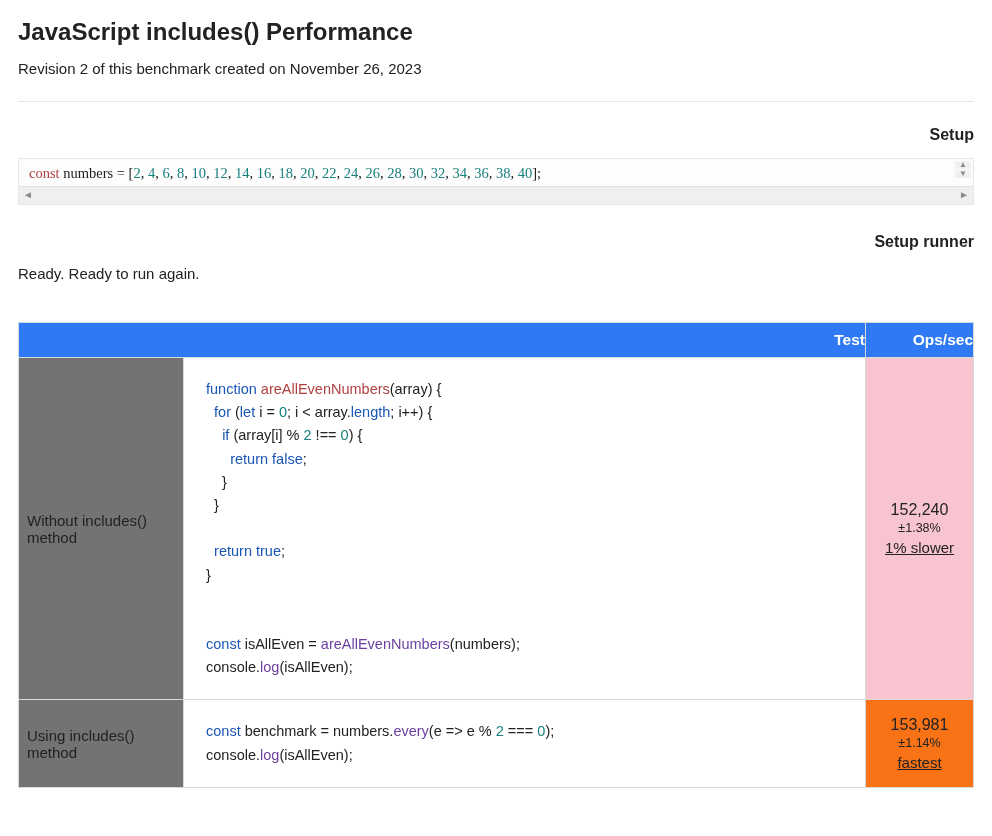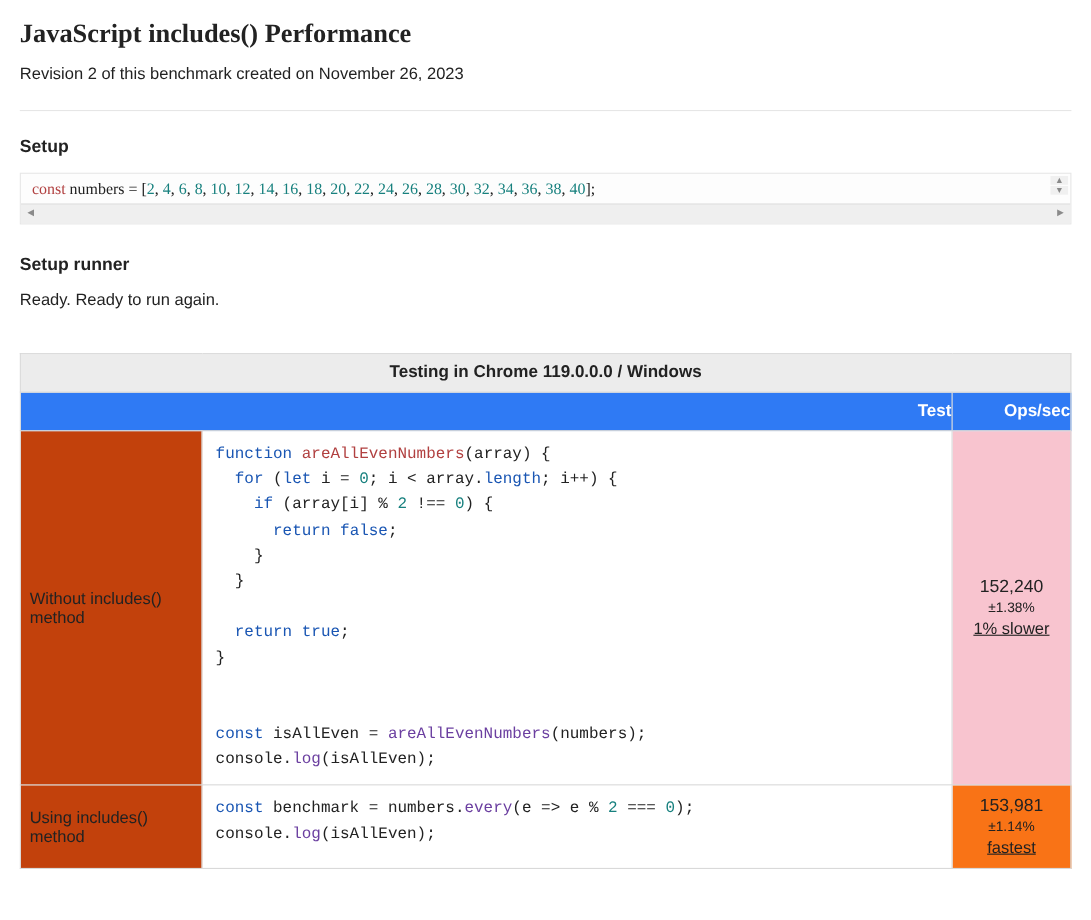--- a/index.html
+++ b/index.html
@@ -4,24 +4,24 @@
 <style>
   * { box-sizing: border-box; }
   body {
     margin: 0;
     padding: 18px;
     font-family: "Segoe UI", Arial, sans-serif;
     color: #222;
     background: #fff;
     font-size: 15px;
   }
-  h1 { font-size: 24px; margin: 0 0 14px 0; font-weight: 700; font-family: Liberation Serif, serif; }
+  h1 { font-size: 24px; margin: 0 0 14px 0; font-weight: 700; }
   .meta { margin: 0 0 24px 0; font-size: 15px; color: #222; }
   hr { border: none; border-top: 1px solid #e6e6e6; margin: 0 0 24px 0; }
-  h3.section { font-size: 16px; font-weight: 700; margin: 0 0 14px 0; }
+  h3.section { font-size: 16px; font-weight: 700; margin: 0 0 14px 0; text-align: right; }
 
   .setup-box {
     border: 1px solid #e7e7e7;
     background: #fdfdfd;
     padding: 6px 10px 0 10px;
     position: relative;
     margin-bottom: 28px;
   }
   .setup-code {
     font-family: Liberation Serif, serif;
@@ -71,31 +71,31 @@
     padding: 8px 0; font-size: 15.5px;
   }
   .head-row th {
     background: #2f7af4; color: #fff; text-align: right;
     padding: 8px 0; font-size: 15.5px; font-weight: 700;
   }
   col.c-name { width: 165px; }
   col.c-code { width: auto; }
   col.c-ops  { width: 108px; }
 
-  td.name { background: #c2410c; padding: 10px 8px; vertical-align: middle; font-size: 15px; }
+  td.name { background: #737373; padding: 10px 8px; vertical-align: middle; font-size: 15px; }
   td.code { background: #fff; padding: 10px 12px; vertical-align: top; }
   td.ops  { text-align: center; padding: 10px 4px; vertical-align: middle; font-size: 15px; }
   td.ops .val { font-size: 16px; }
   td.ops .pm  { font-size: 12.5px; display: block; margin-top: 2px; }
   td.ops .tag { display: block; margin-top: 4px; text-decoration: underline; }
   .slower { background: #f8c4cf; }
   .fastest { background: #f97316; }
 
   pre.codeblock {
-    margin: 0; font-family: Liberation Mono, monospace;
+    margin: 10px; font-family: Liberation Sans, sans-serif;
     font-size: 14.5px; line-height: 1.6; white-space: pre;
   }
 
   
   .kw   { color: #1a56b3; }     
   .num  { color: #17807e; }     
   .bool { color: #1a56b3; }
   .fnname { color: #b14040; }   
   .prop { color: #1a56b3; }
   .op   { color: #222; }
@@ -128,23 +128,20 @@
   <div>Ready. Ready to run again.</div>
 </div>
 
 <table class="results">
   <colgroup>
       <col class="c-name">
       <col class="c-code">
       <col class="c-ops">
     </colgroup>
   <tbody>
-      <tr class="caption-row">
-        <td colspan="3">Testing in Chrome 119.0.0.0 / Windows</td>
-      </tr>
   <tr class="head-row">
     <th colspan="2">Test</th>
     <th>Ops/sec</th>
   </tr>
   </tbody>
     <tbody id="rows">
       <tr>
         <td class="name">Without includes() method</td>
         <td class="code">
           <pre class="codeblock"><span class="kw">function </span><span class="fnname">areAllEvenNumbers</span><span class="op">(array) {</span>

